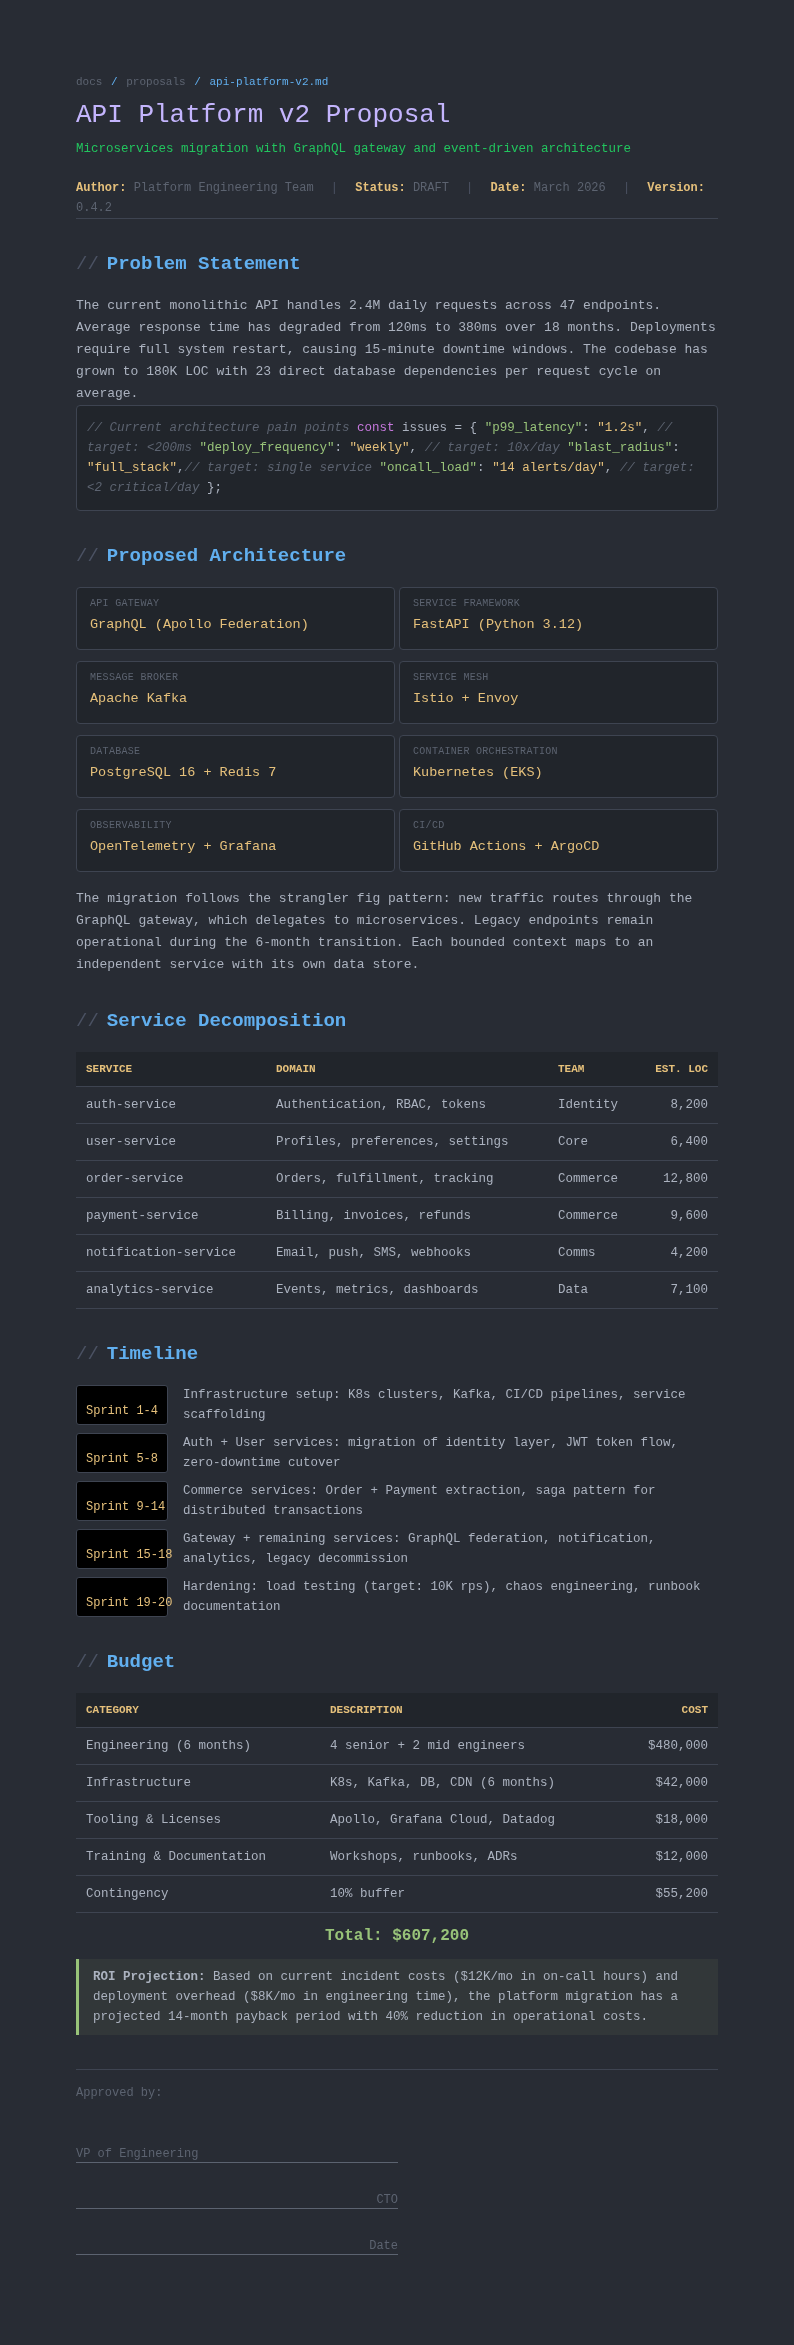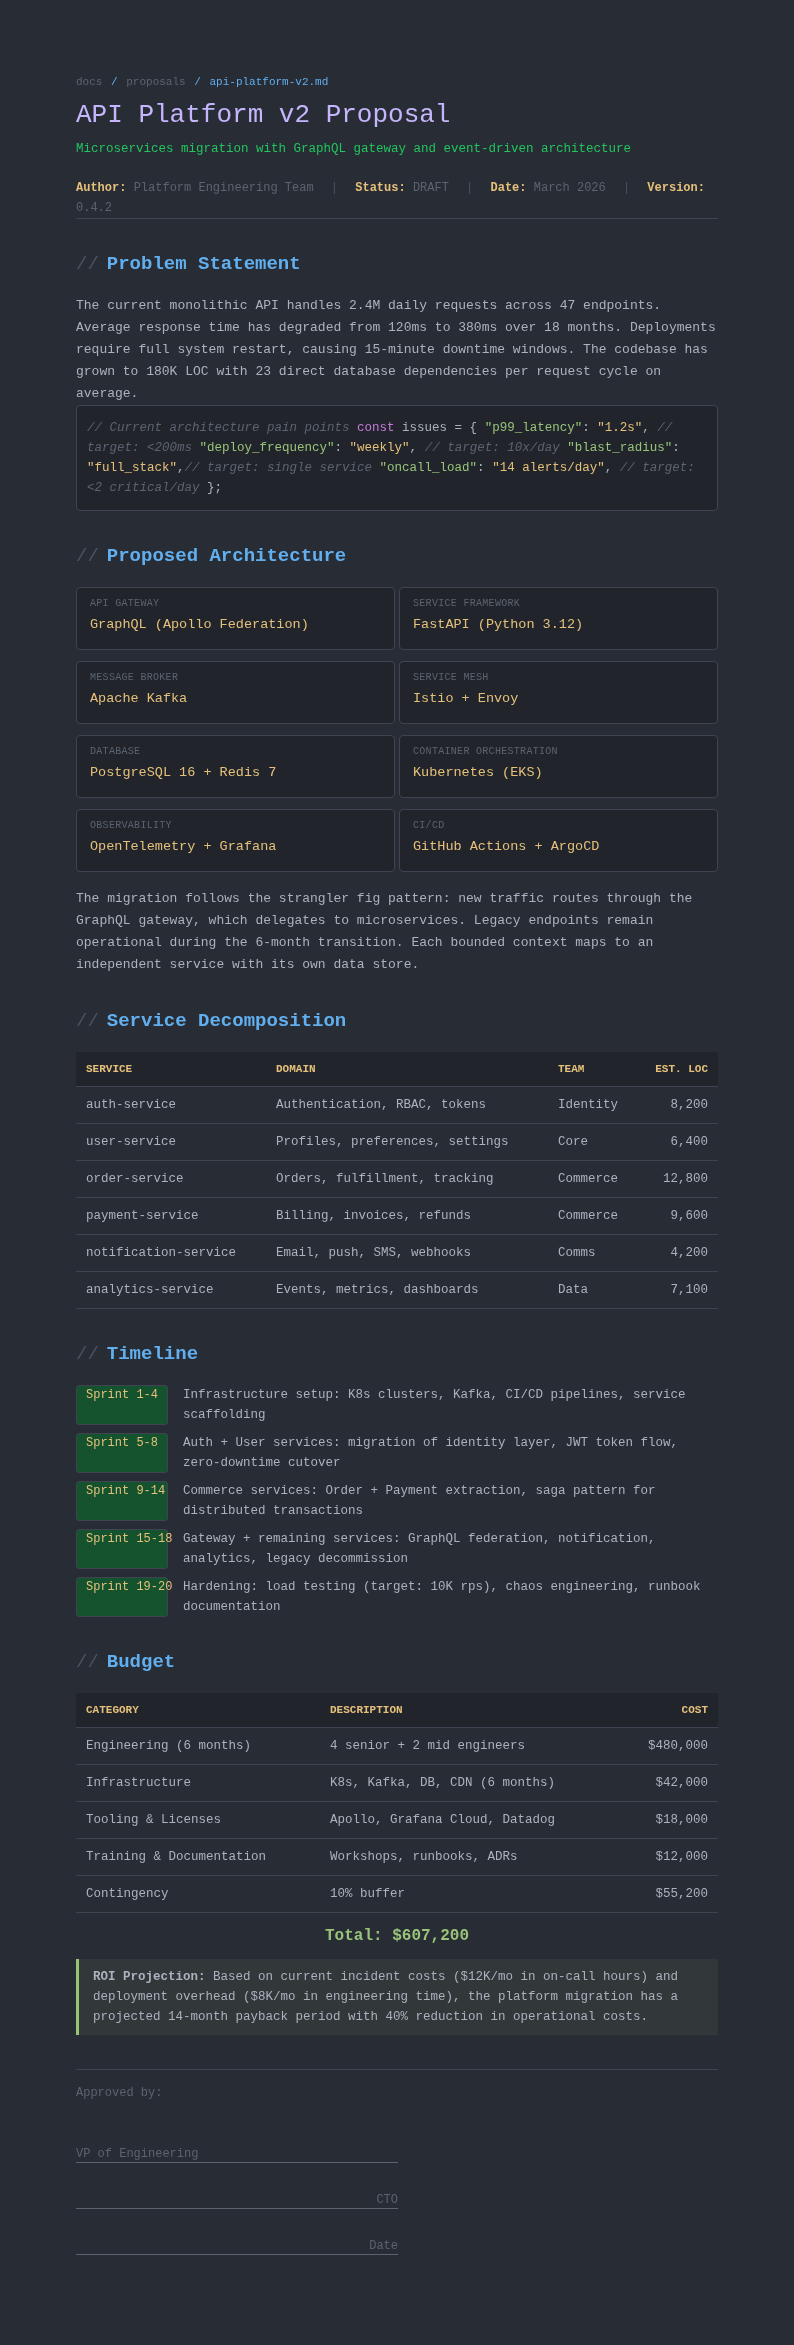--- a/index.html
+++ b/index.html
@@ -52,22 +52,22 @@
   thead tr { background: #21252b; }
   th {
     text-align: left; font-size: 11px; color: #e5c07b; font-weight: bold;
     padding: 11px 10px; border-bottom: 1px solid #3e4451;
   }
   td { font-size: 12.5px; color: #abb2bf; padding: 11px 10px; border-bottom: 1px solid #3e4451; height: 37px; }
   .right { text-align: right; }
   .timeline { display: flex; flex-direction: column; gap: 8px; }
   .tl-row { display: flex; align-items: flex-start; }
   .tl-badge {
-    width: 92px; min-width: 92px; height: 40px; background: #14532d; border: 1px solid #3e4451; border-radius: 3px;
-    color: #e5c07b; font-size: 12px; padding: 2px 0 0 9px; white-space: nowrap; overflow: visible;
+    width: 92px; min-width: 92px; height: 40px; background: #000000; border: 1px solid #3e4451; border-radius: 3px;
+    color: #e5c07b; font-size: 12px; padding: 18px 0 0 9px; white-space: nowrap; overflow: visible;
   }
   .tl-text { margin-left: 15px; font-size: 12.5px; line-height: 20px; color: #abb2bf; }
   .total { text-align: center; color: #98c379; font-weight: bold; font-size: 16px; margin-top: 14px; }
   .roi {
     margin-top: 14px; background: #323739; border-left: 3px solid #98c379;
     padding: 8px 14px; font-size: 12.5px; line-height: 20px; color: #abb2bf;
   }
   .roi .k { font-weight: bold; color: #abb2bf; }
   .sig-wrap { margin-top: 34px; border-top: 1px solid #3e4451; padding-top: 16px; }
   .approved { font-size: 12px; color: #5c6370; }

